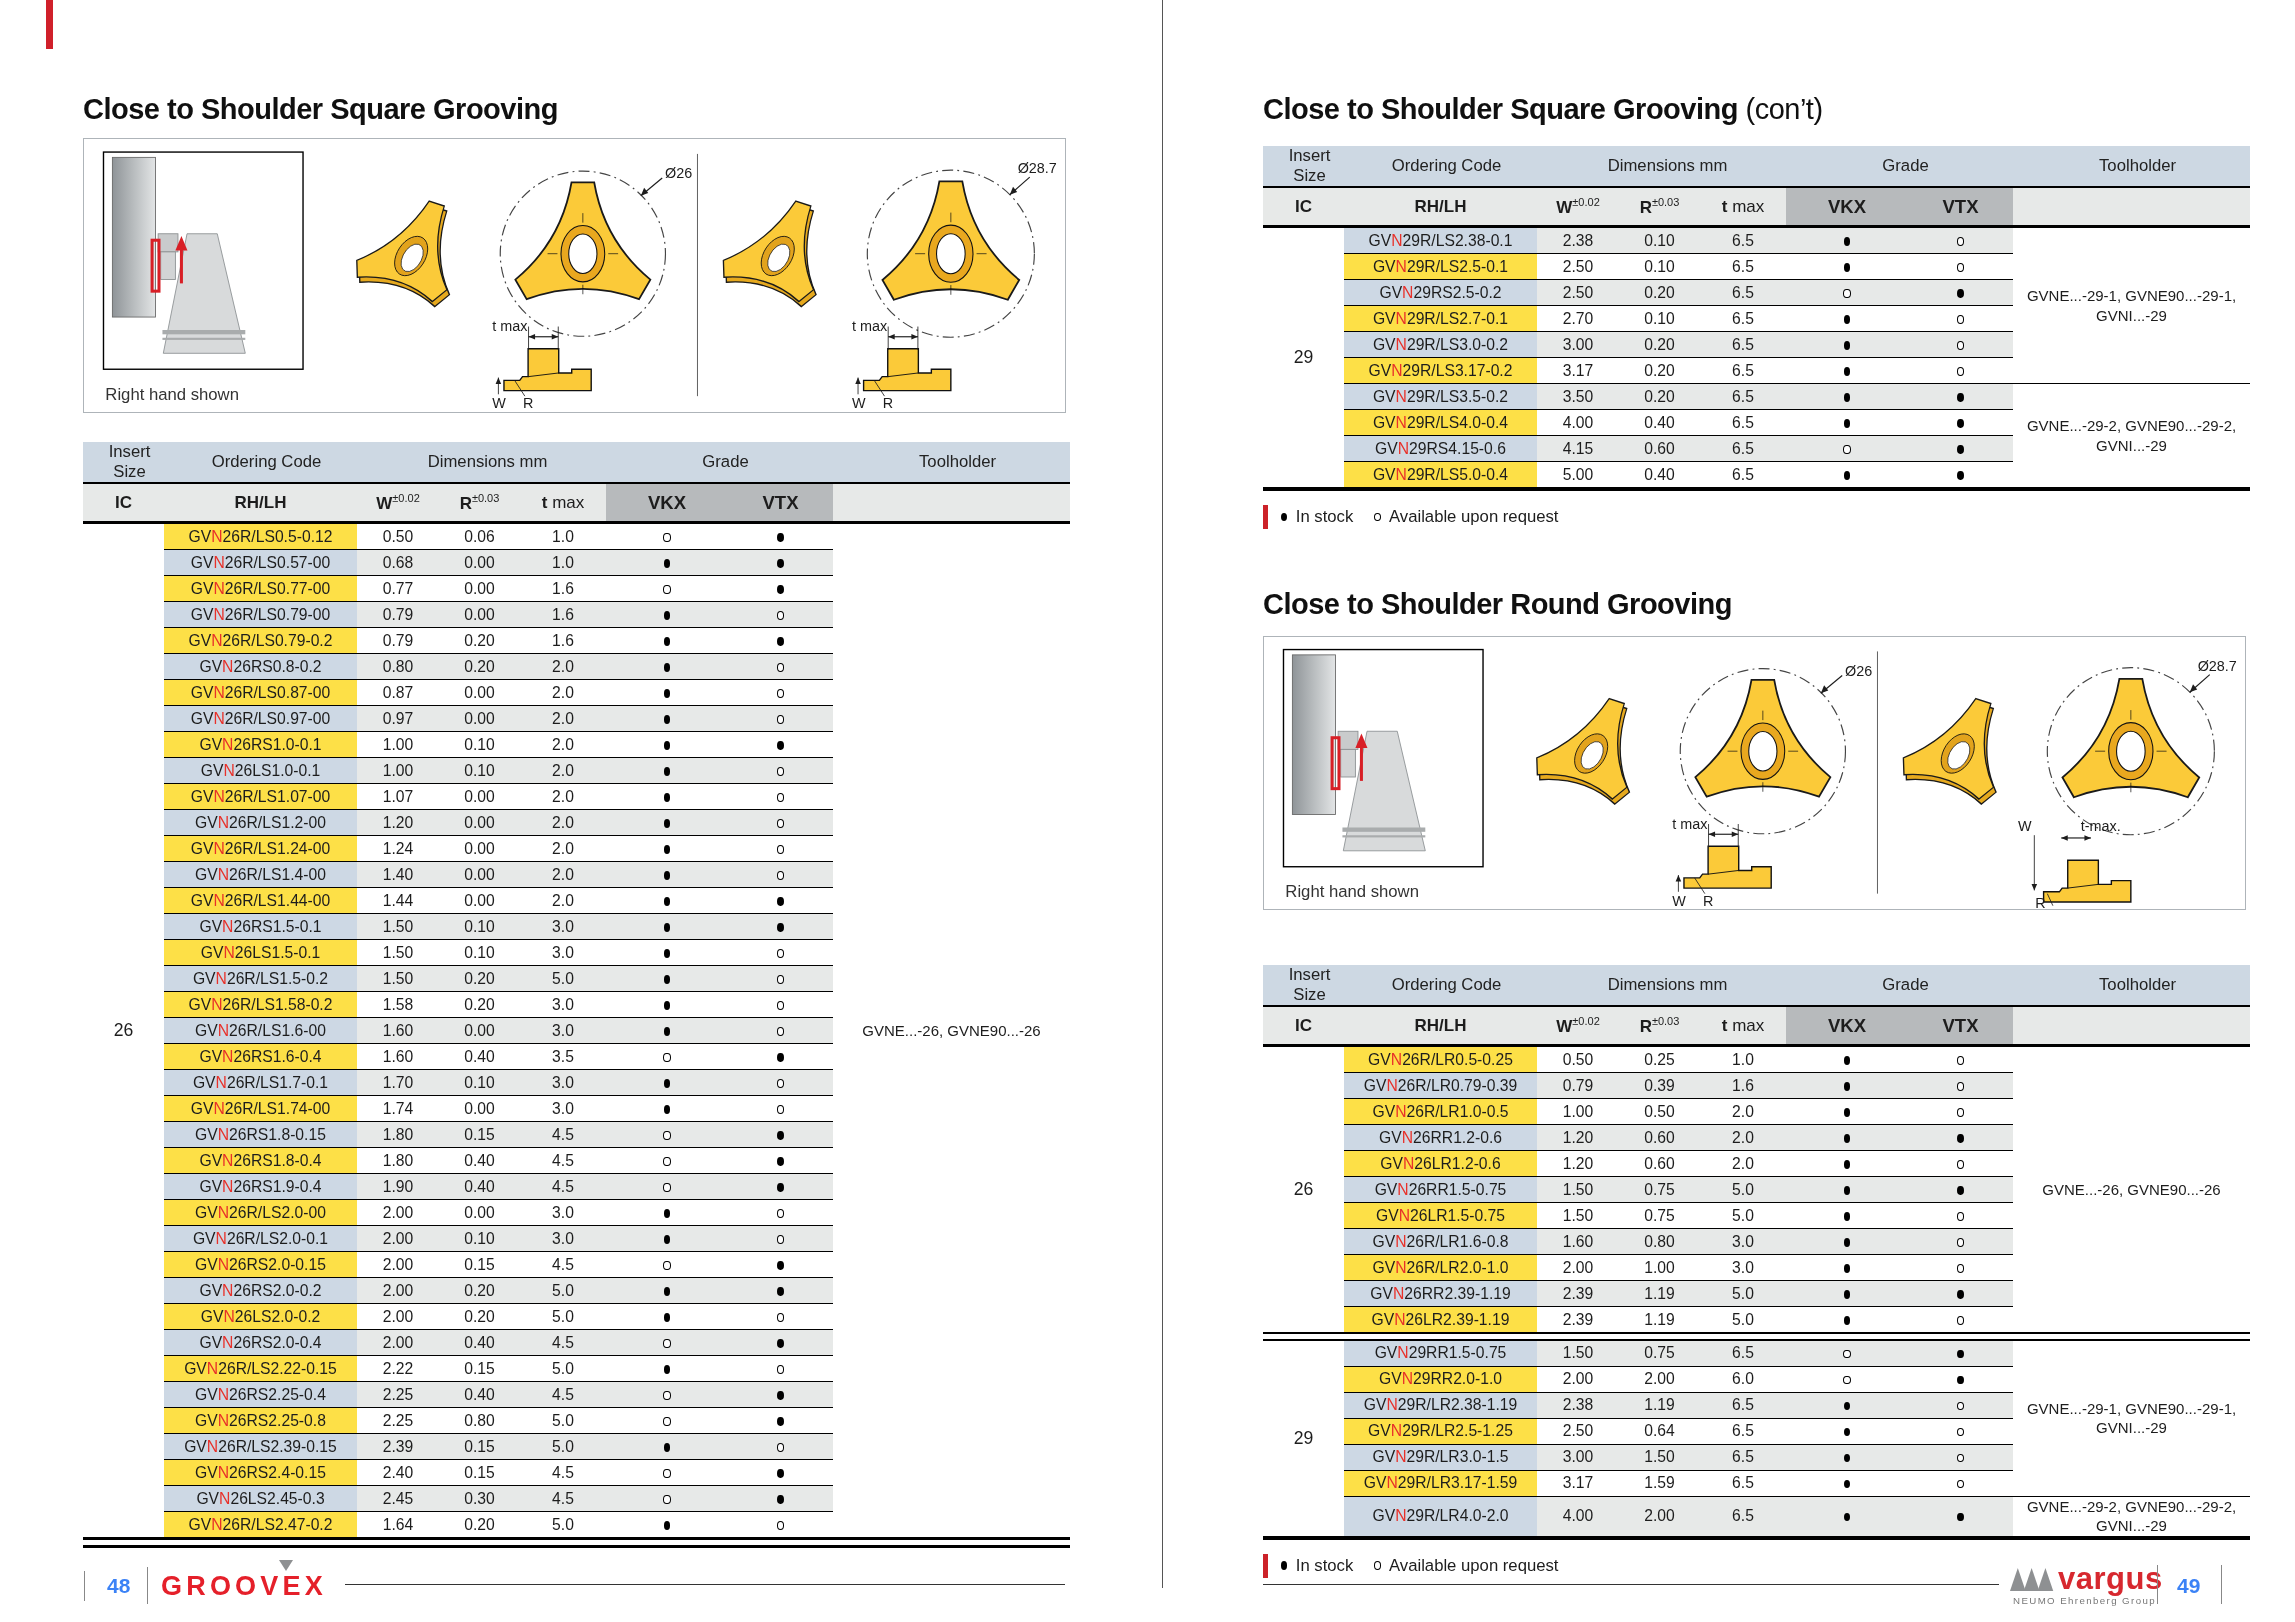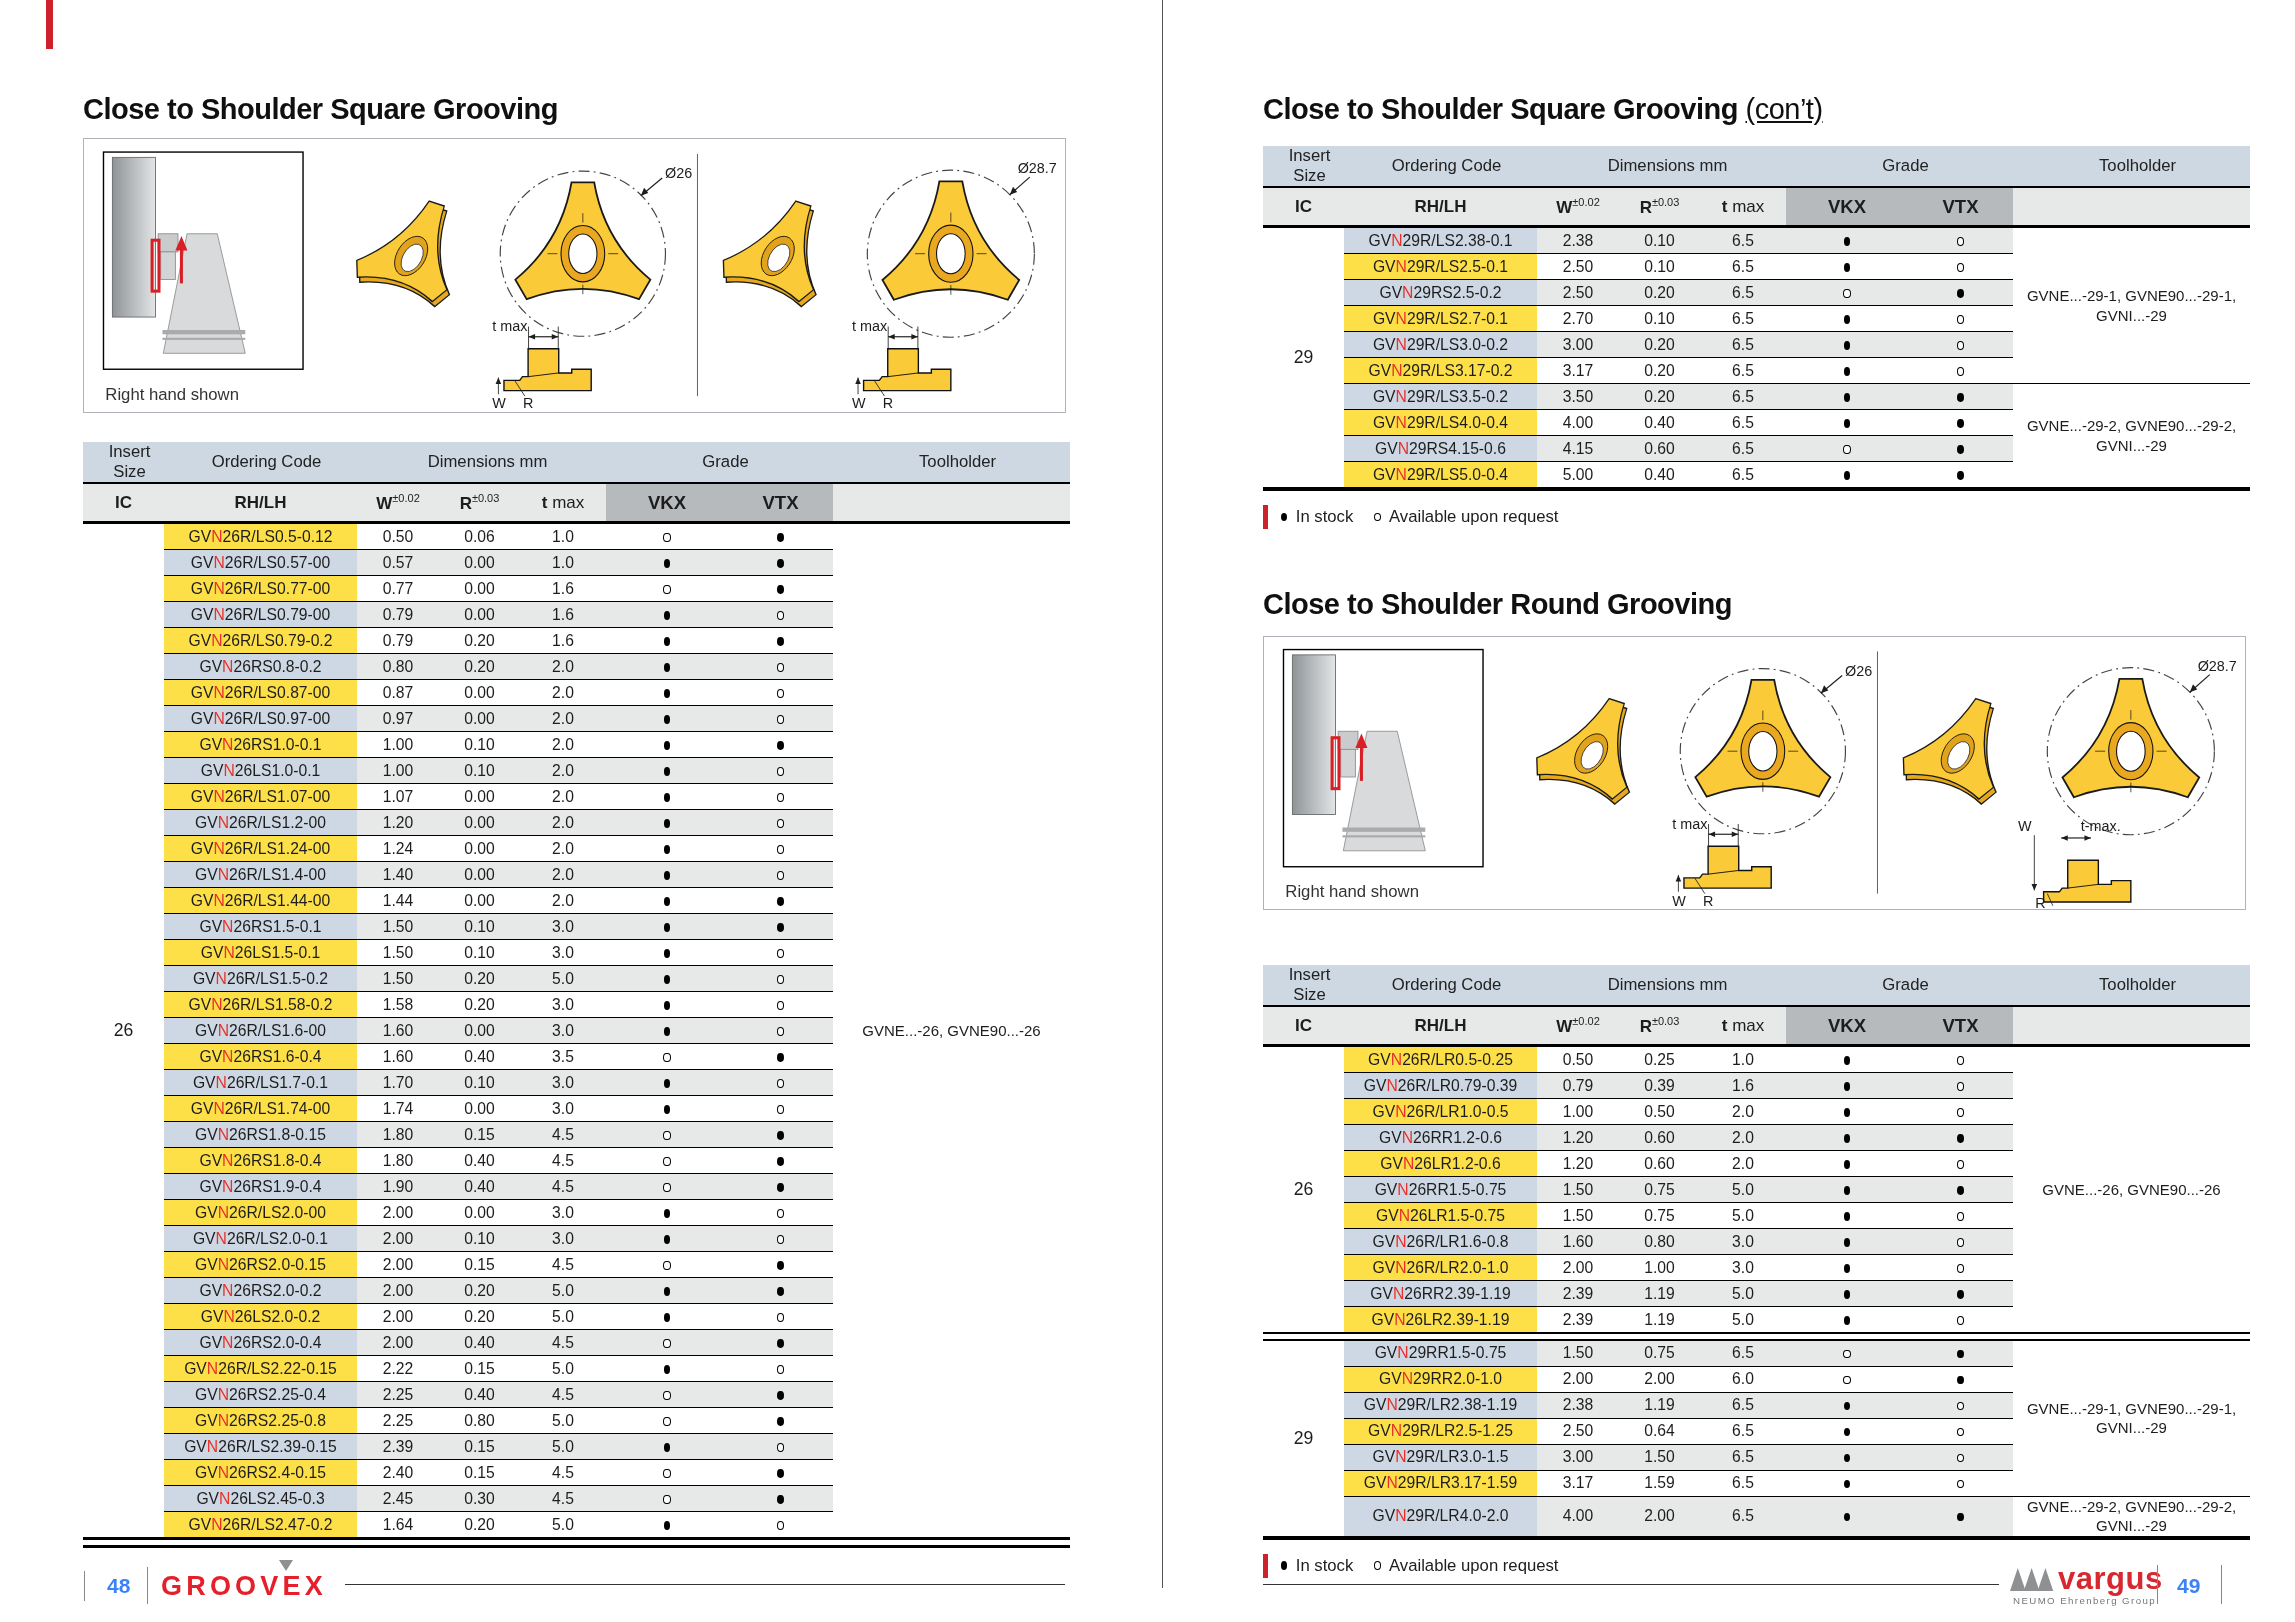--- a/index.html
+++ b/index.html
@@ -2,21 +2,21 @@
 <html style="font-size:7.4px"><head>
 <meta charset="utf-8">
 <style>
   html,body{margin:0;padding:0;background:#fff;font-family:"Liberation Sans",sans-serif;}
   #page{position:relative;width:2295px;height:1623px;background:#ffffff;overflow:hidden;}
 
   .corner-mark{position:absolute;left:46px;top:0;width:7.4px;height:49px;background:#d0202a;}
   .center-divider{position:absolute;left:1162px;top:0;width:1.4px;height:1588px;background:#555;}
 
   .page-title{position:absolute;font-size:29px;font-weight:bold;color:#101010;letter-spacing:-0.5px;white-space:nowrap;}
-  .title-suffix{font-weight:400;text-decoration:underline;}
+  .title-suffix{font-weight:400;}
 
   .img-panel{position:absolute;background:#fff;border:1.4px solid #aeb4b9;}
   .panel-svg{width:100%;height:100%;display:block;}
   .cap{font-size:36px;fill:#333;}
   .dim{font-size:31px;fill:#1d1d1d;}
   .dc{fill:none;stroke:#444;stroke-width:2.5;stroke-dasharray:24 9 4 9;}
   .dl{stroke:#1d1d1d;stroke-width:2.5;}
   .dlt{stroke:#1d1d1d;stroke-width:1.8;}
 
   .tablewrap{position:absolute;width:987px;}
@@ -196,21 +196,21 @@
               <td class="code cw">GV<span class="redN">N</span>26R/LS0.5-0.12</td>
               <td class="mid cw">0.50</td>
               <td class="mid cw">0.06</td>
               <td class="mid cw">1.0</td>
               <td class="mid cw"><span class="ring"></span></td>
               <td class="mid cw"><span class="dot"></span></td>
               <td class="th-cell" rowspan="39">GVNE...-26, GVNE90...-26</td>
             </tr>
             <tr>
               <td class="code cg">GV<span class="redN">N</span>26R/LS0.57-00</td>
-              <td class="mid cg">0.57</td>
+              <td class="mid cg">0.68</td>
               <td class="mid cg">0.00</td>
               <td class="mid cg">1.0</td>
               <td class="mid cg"><span class="dot"></span></td>
               <td class="mid cg"><span class="dot"></span></td>
             </tr>
             <tr>
               <td class="code cw">GV<span class="redN">N</span>26R/LS0.77-00</td>
               <td class="mid cw">0.77</td>
               <td class="mid cw">0.00</td>
               <td class="mid cw">1.6</td>

